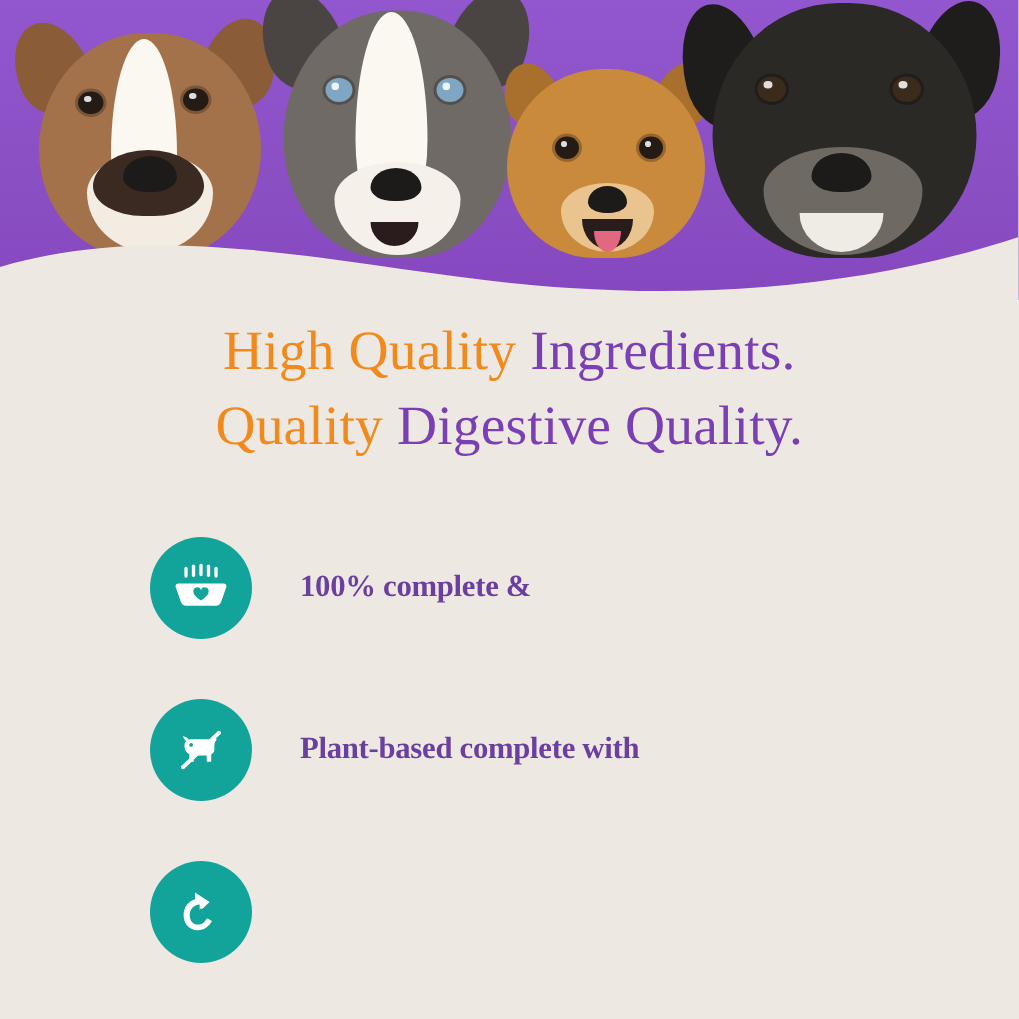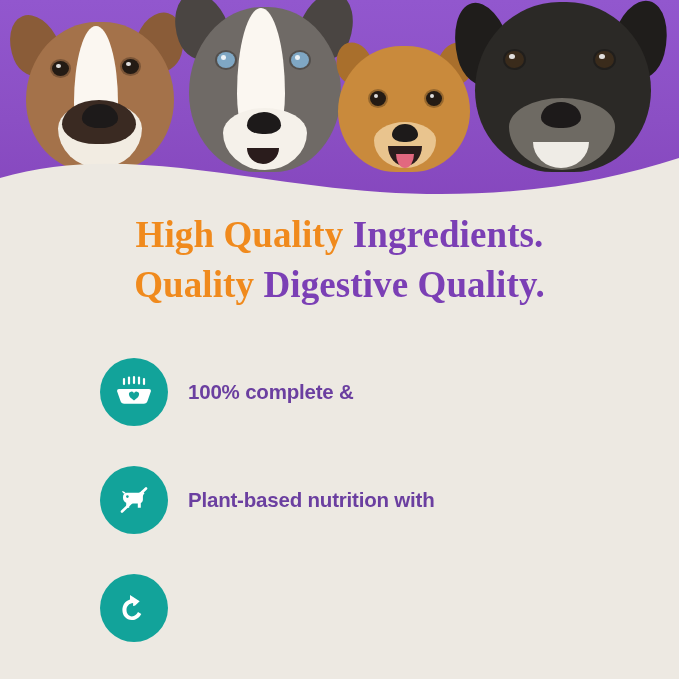--- a/index.html
+++ b/index.html
@@ -149,21 +149,21 @@
   }
 
   
   .headline {
     position: absolute;
     left: 0;
     top: 210px;
     width: 679px;
     text-align: center;
     font-family: "Liberation Serif", serif;
-    font-weight: bold;
+    font-weight: normal;
     font-size: 37px;
     line-height: 1.35;
     letter-spacing: 0.1px;
   }
   .headline .line { white-space: nowrap; }
   .hl-orange { color: #F08A1D; }
   .hl-purple { color: #7B3FB5; }
 
   
   .benefits {
@@ -182,23 +182,23 @@
     flex: 0 0 auto;
     width: 68px;
     height: 68px;
     border-radius: 50%;
     background: #12A39A;
     display: flex;
     align-items: center;
     justify-content: center;
   }
   .benefit-text {
-    margin-left: 20px;
+    margin-left: 32px;
     color: #6B3FA0;
-    font-family: Liberation Sans, sans-serif;
+    font-family: Liberation Serif, serif;
     font-weight: bold;
     font-size: 20.5px;
     line-height: 1.42;
     letter-spacing: -0.2px;
   }
   .benefit-text .l2 { display: block; }
 </style>
 </head>
 <body>
 
@@ -290,21 +290,21 @@
         <svg width="44" height="44" viewBox="0 0 44 44" aria-hidden="true">
           <g fill="#ffffff">
             <path d="M11 19 c0 -2.4 1.6 -4.2 4 -4.2 h11.5 c1.7 0 2.6 -1.1 3.6 -2.2 l2.4 2.6 c-1.2 1.4 -1.6 2.3 -1.6 3.9 v2.6 c0 1.6 -0.9 2.6 -2.1 3.3 v4.8 h-3 v-4.2 h-8.6 v4.2 h-3 v-5 c-1.9 -1 -3.2 -2.8 -3.2 -5.1 z"></path>
             <circle cx="15.4" cy="18.6" r="1.3" fill="#12A39A"></circle>
             <path d="M13.5 14.6 c-1.2 -1.1 -2.3 -1.6 -3.6 -1.7 c0.5 1.4 1.3 2.5 2.4 3.2 z"></path>
           </g>
           <line x1="10" y1="33.5" x2="34" y2="10.5" stroke="#ffffff" stroke-width="2.6" stroke-linecap="round"></line>
         </svg>
       </div>
       <div class="benefit-text">
-        <span>Plant-based nutrition with</span>
+        <span>Plant-based complete with</span>
       </div>
     </div>
 
     <div class="benefit">
       <div class="benefit-icon">
         <svg width="44" height="44" viewBox="0 0 44 44" aria-hidden="true">
           <path d="M18 9 v4.5 c-4.6 1.4 -7.6 5.4 -7.6 10.6 c0 5.6 3.9 10 9.3 10 c4.7 0 7.6 -2.6 9.6 -6.1 l-3.3 -1.9 c-1.4 2.5 -3.2 4.3 -6.1 4.3 c-3.2 0 -5.4 -2.6 -5.4 -6.3 c0 -4 2.6 -6.8 6.6 -7.1 v4.6 l6.6 -6.3 z" fill="#ffffff"></path>
           <path d="M20.6 26.2 c-2.3 -1.7 -3.6 -2.8 -3.6 -4.2 a1.8 1.8 0 0 1 3.6 -0.8 a1.8 1.8 0 0 1 3.6 0.8 c0 1.4 -1.3 2.5 -3.6 4.2 z" fill="#12A39A"></path>
         </svg>
       </div>

